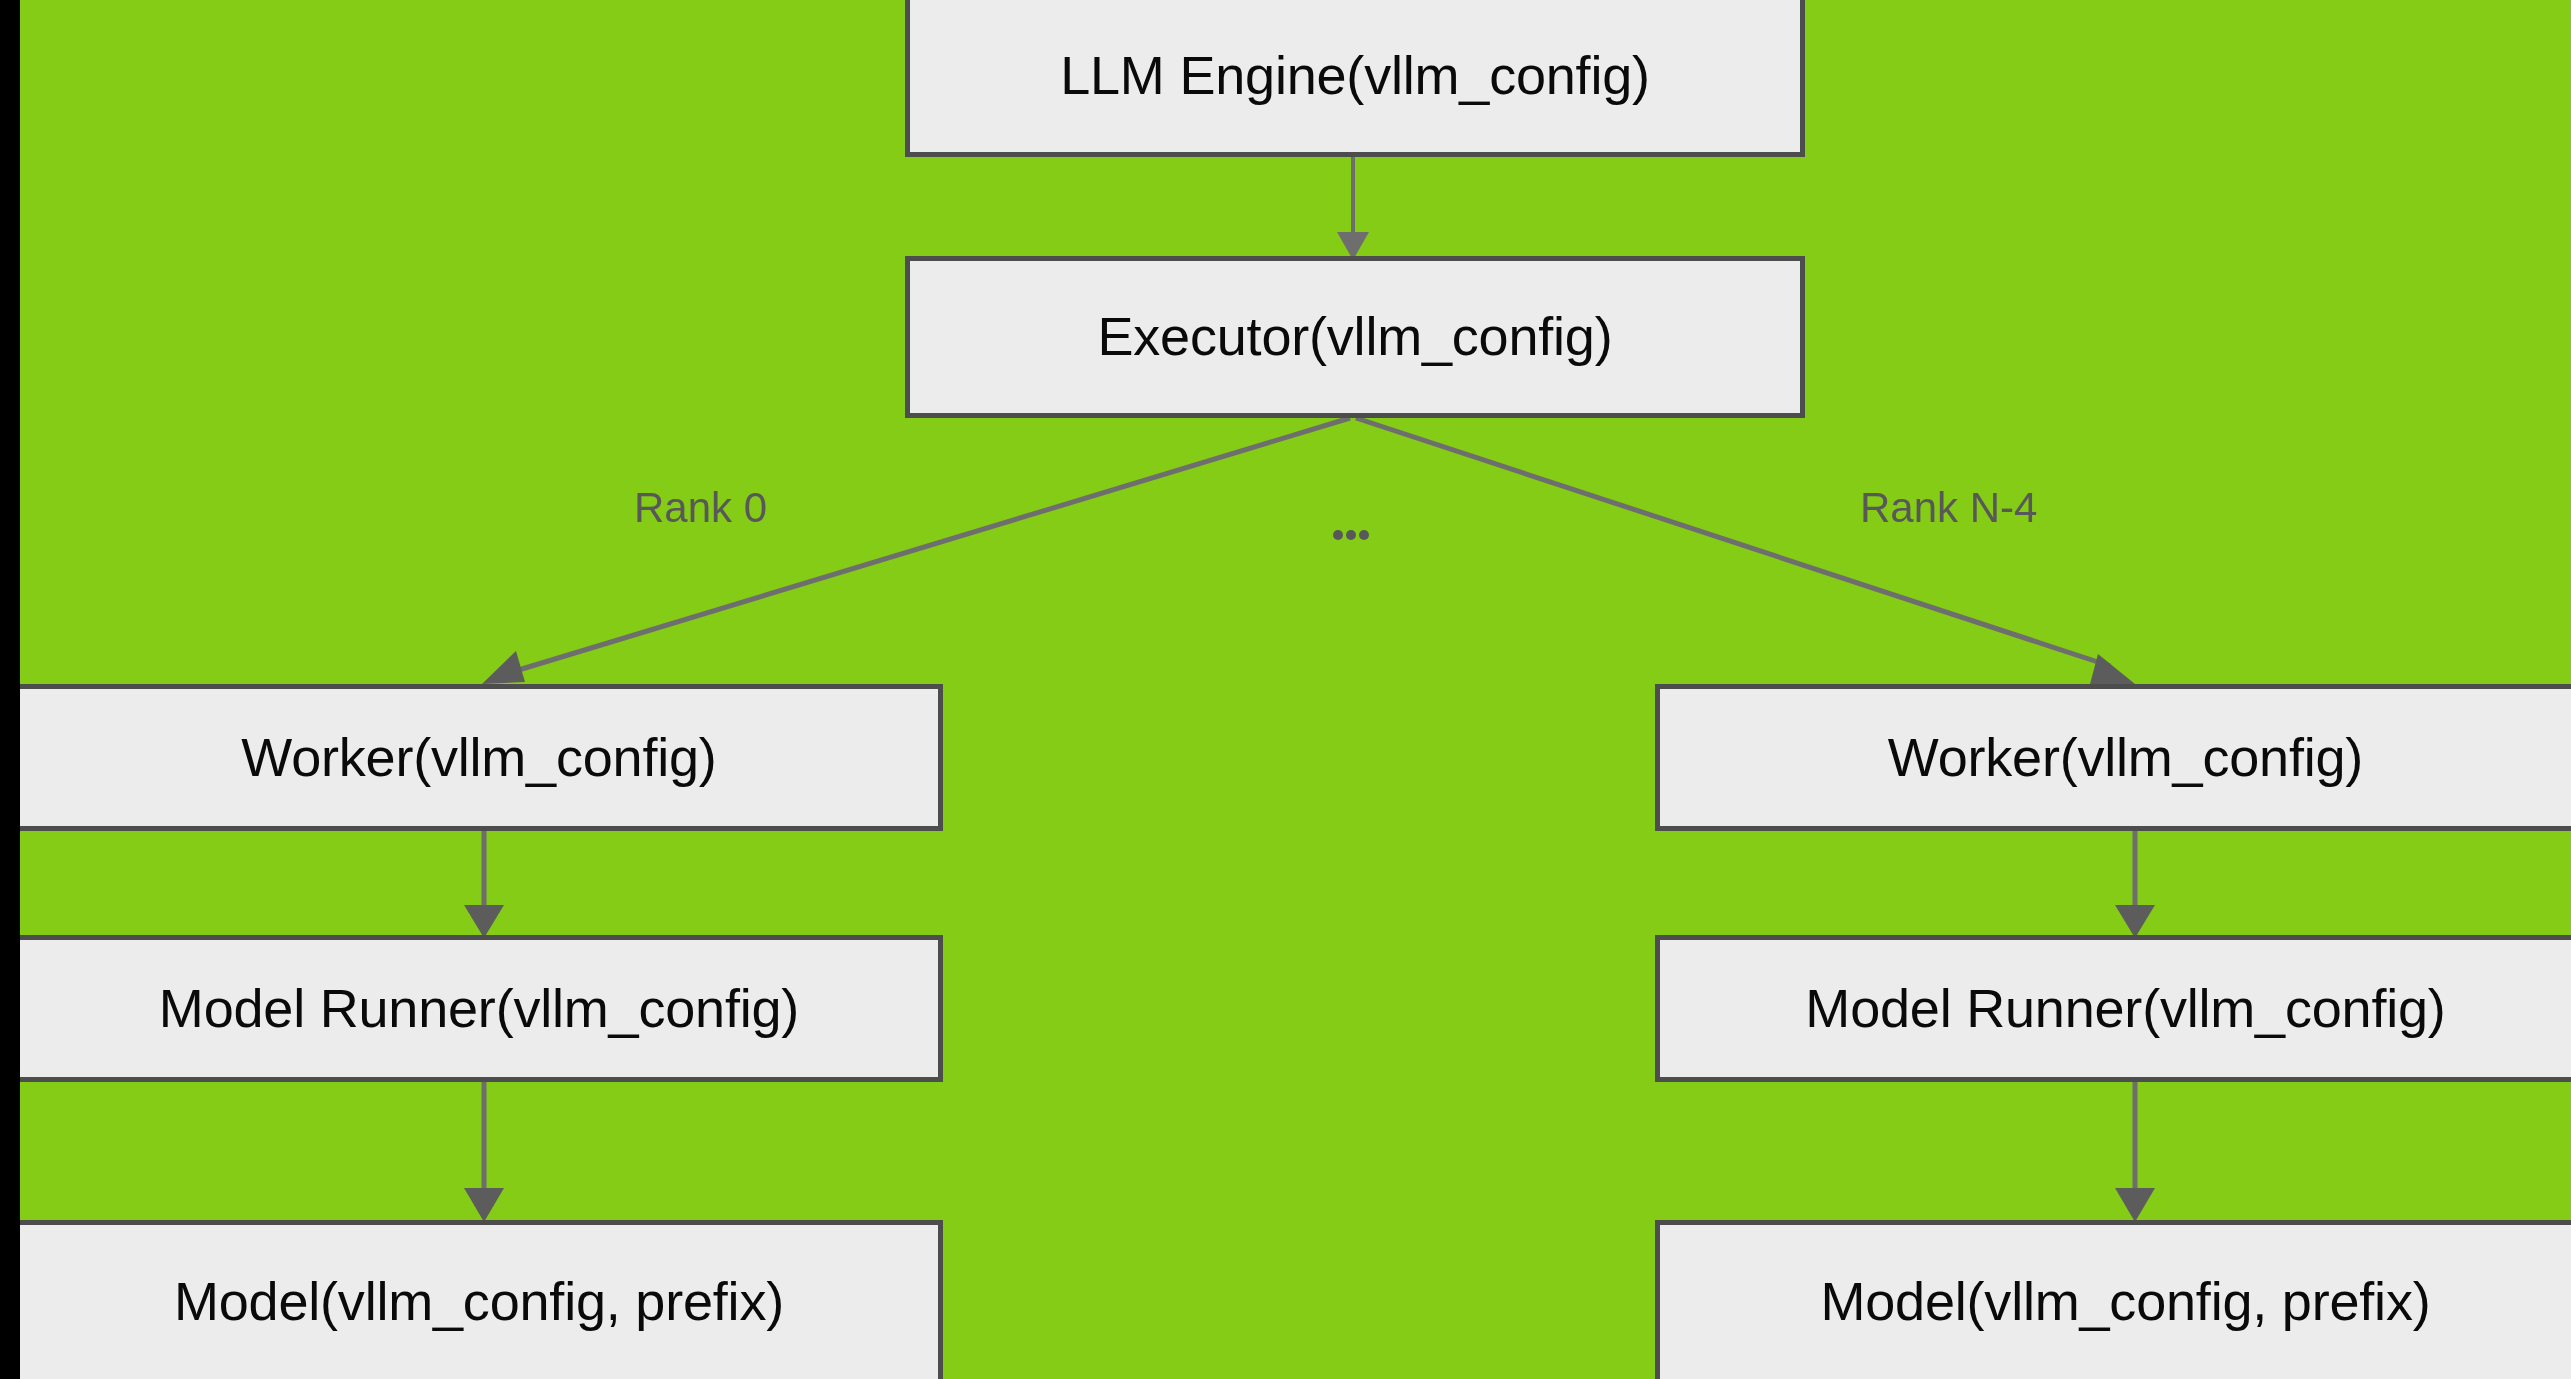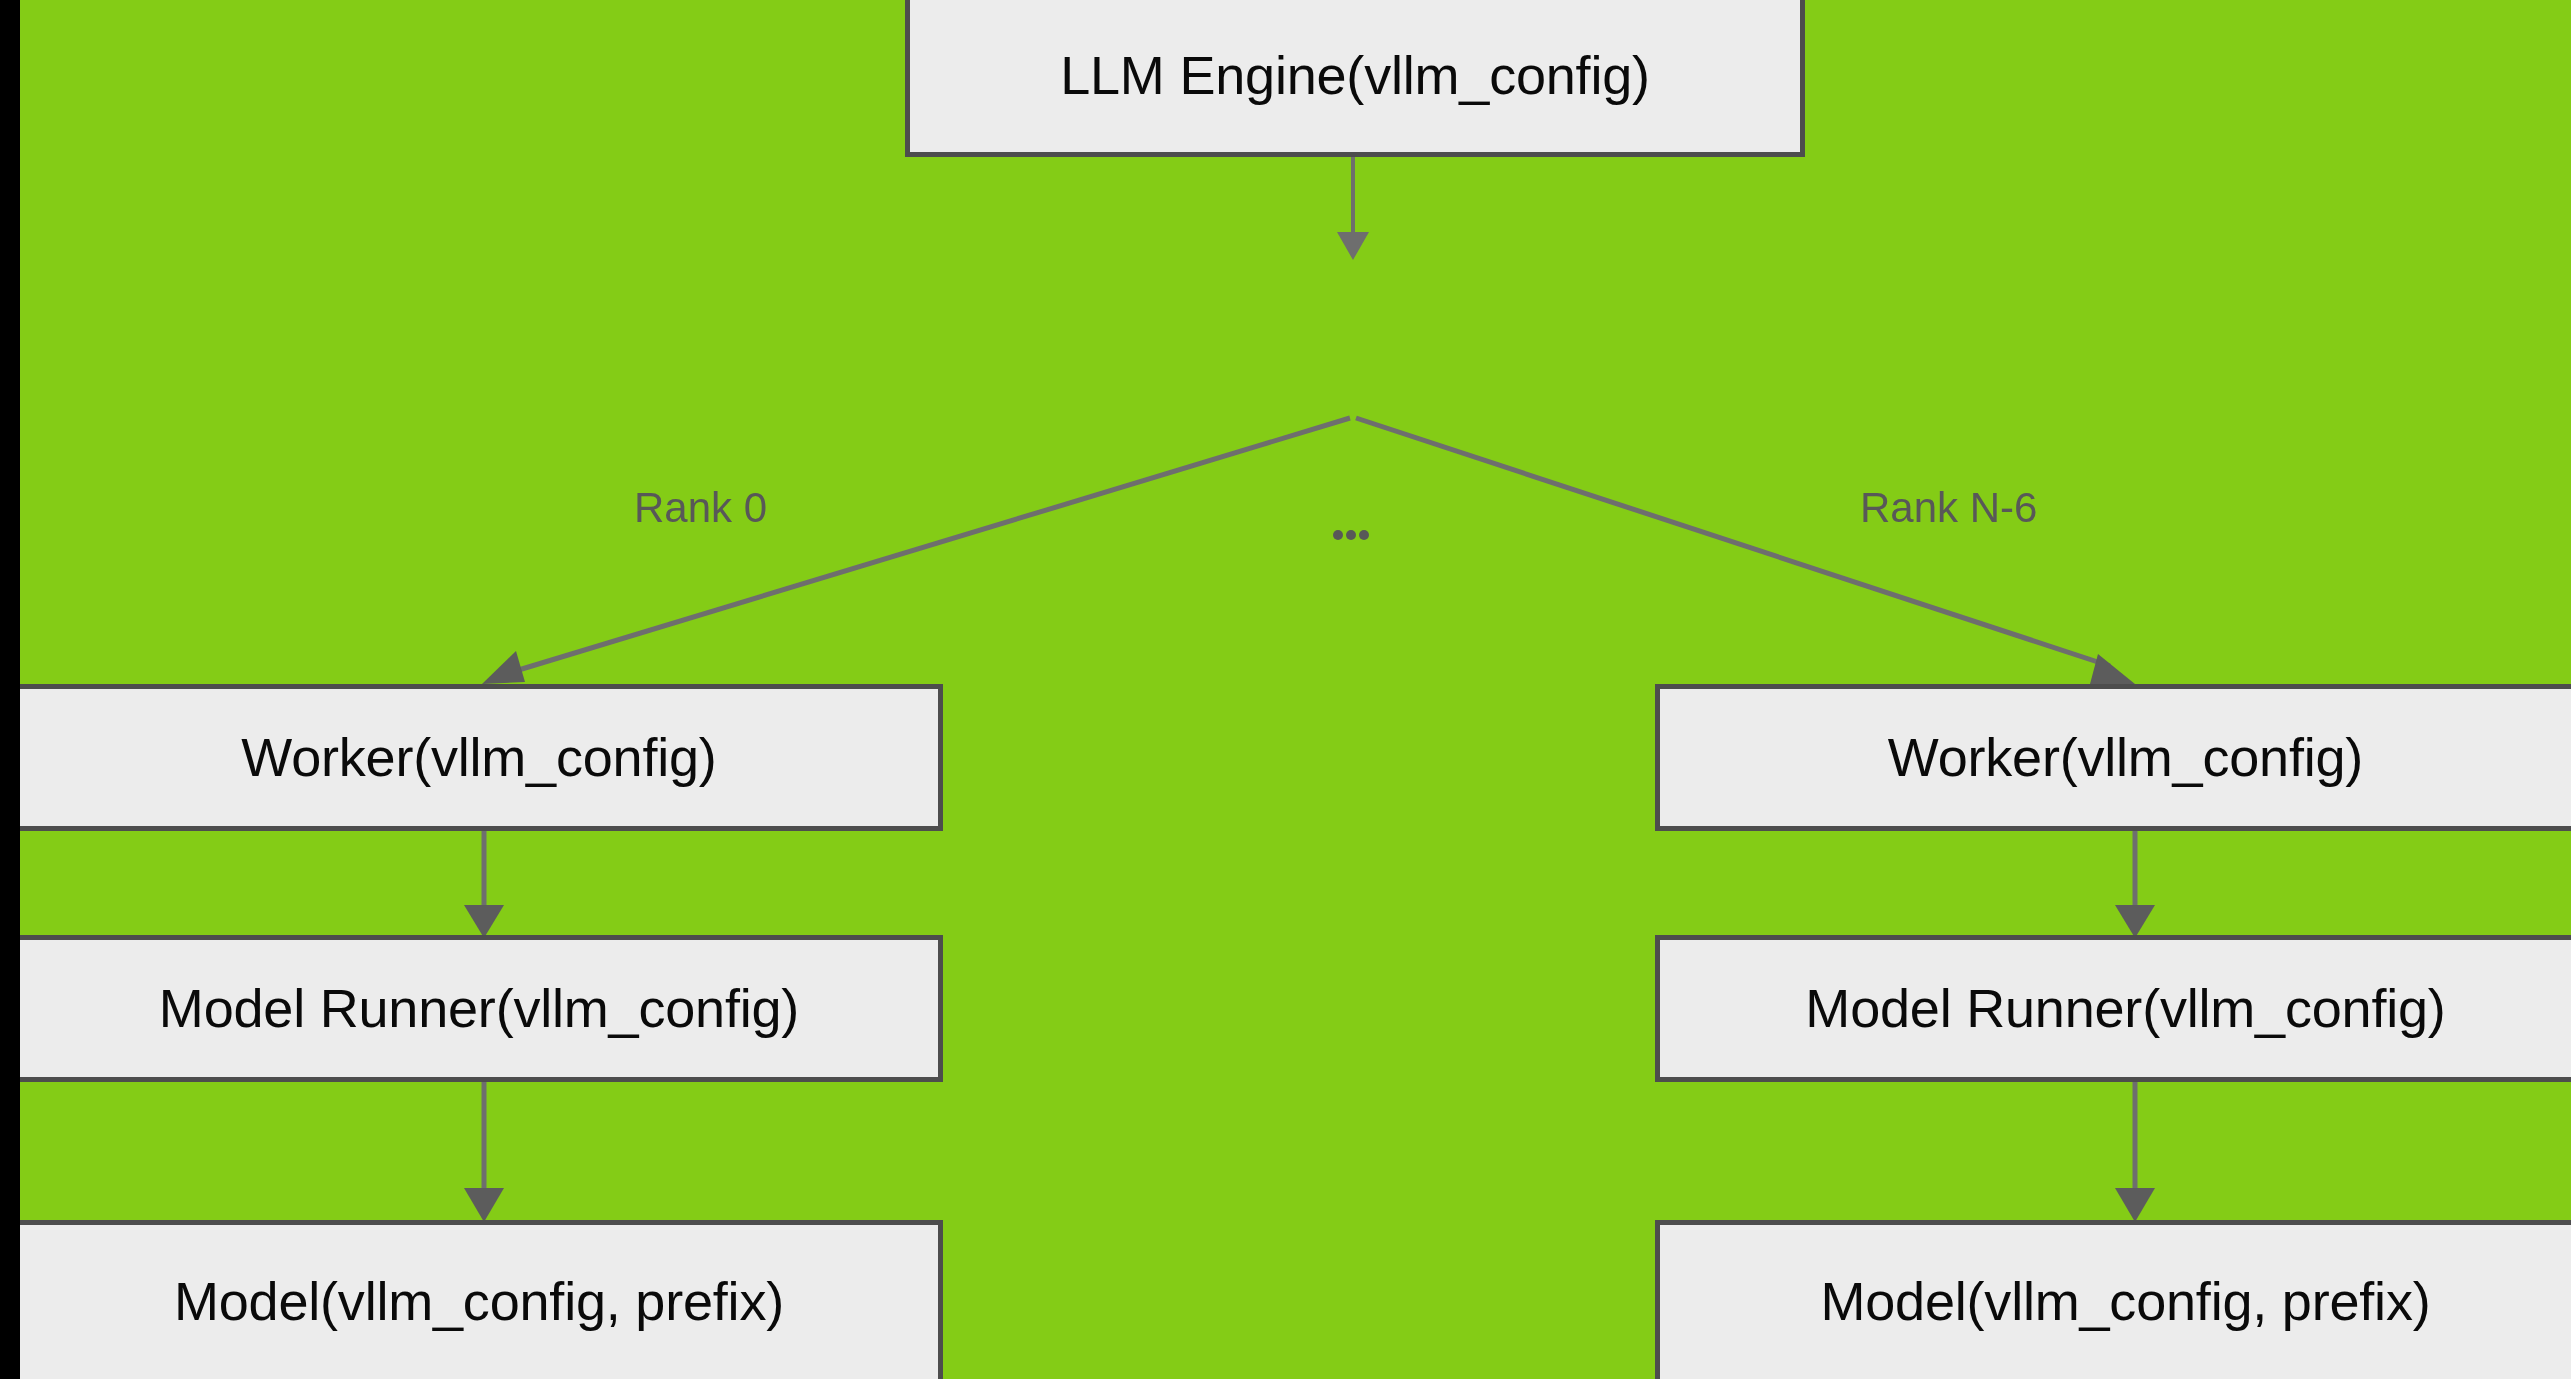--- a/index.html
+++ b/index.html
@@ -140,20 +140,23 @@
     <g>
       <line x1="2115" y1="1082" x2="2115" y2="1192" stroke="#6e6e6e" stroke-width="5"></line>
       <path d="M 2095 1188 L 2135 1188 L 2115 1222 z" fill="#5c5c5c"></path>
     </g>
   </svg>
 
   <div class="node" id="node-llm-engine">
     <span class="node-label">LLM Engine(vllm_config)</span>
   </div>
 
+  <div class="node" id="node-executor">
+    <span class="node-label">Executor(vllm_config)</span>
+  </div>
 
   <div class="node" id="node-worker-0">
     <span class="node-label">Worker(vllm_config)</span>
   </div>
 
   <div class="node" id="node-worker-n">
     <span class="node-label">Worker(vllm_config)</span>
   </div>
 
   <div class="node" id="node-runner-0">
@@ -167,21 +170,21 @@
   <div class="node" id="node-model-0">
     <span class="node-label">Model(vllm_config, prefix)</span>
   </div>
 
   <div class="node" id="node-model-n">
     <span class="node-label">Model(vllm_config, prefix)</span>
   </div>
 
   <div class="edge-label" id="edge-label-rank-0">Rank 0</div>
 
-  <div class="edge-label" id="edge-label-rank-n">Rank N-6</div>
+  <div class="edge-label" id="edge-label-rank-n">Rank N-4</div>
 
   <div id="edge-label-ellipsis">
     <span class="dot"></span>
     <span class="dot"></span>
     <span class="dot"></span>
   </div>
 
 </div>
 
 </body></html>

